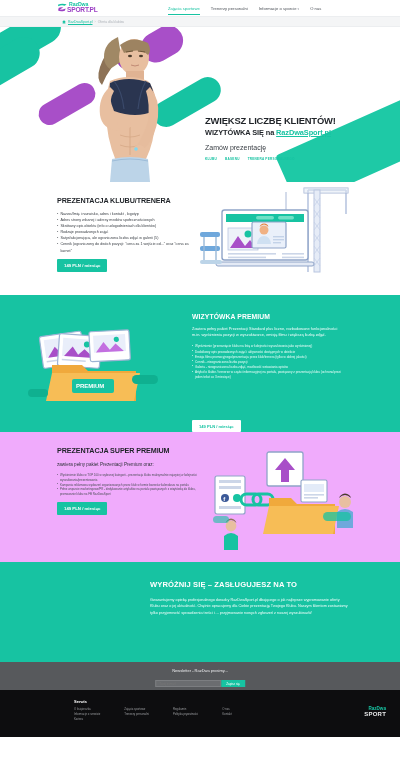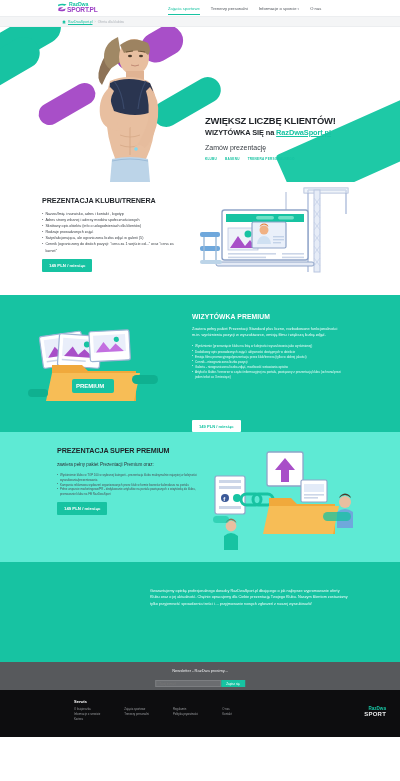--- a/index.html
+++ b/index.html
@@ -47,36 +47,36 @@
   .hero-tags span{font-size:3.1px;font-weight:bold;color:#17c3a2;letter-spacing:.25px;}
 
   
   .sec{position:relative;}
   .sec-std{height:113px;background:#fff;padding-top:8px;}
   .sec-title{font-size:7.2px;font-weight:bold;color:#1f2328;letter-spacing:-.1px;}
   .bullets{margin-top:6px;}
   .bullets li{list-style:none;font-size:3.7px;color:#3c4147;line-height:6.1px;position:relative;padding-left:3.4px;}
   .bullets li:before{content:"•";position:absolute;left:0;top:-.2px;color:#3c4147;}
   .btn-price{display:inline-block;margin-top:5px;background:#17c3a2;color:#fff;font-size:4.3px;font-weight:bold;padding:4px 7px;border:none;border-radius:1px;cursor:pointer;}
-  .col-left{position:absolute;left:42px;top:14px;width:140px;}
+  .col-left{position:absolute;left:57px;top:14px;width:140px;}
   .col-ill{position:absolute;}
 
   
   .sec-prem{height:137px;background:#17c3a2;color:#fff;}
   .prem-right{position:absolute;left:192px;top:18px;width:152px;}
   .prem-title{font-size:6.8px;font-weight:bold;letter-spacing:.1px;}
   .prem-desc{font-size:3.9px;line-height:6.2px;margin-top:6px;color:#f2fffc;}
   .prem-bul{margin-top:6px;}
   .prem-bul li{list-style:none;font-size:3.1px;line-height:5.1px;color:#eafff9;position:relative;padding-left:3px;}
   .prem-bul li:before{content:"•";position:absolute;left:0;top:-.3px;}
   .btn-white{display:inline-block;background:#fff;color:#17c3a2;font-size:4.1px;font-weight:bold;padding:3.6px 7px;border:none;border-radius:1px;margin-top:6px;cursor:pointer;}
   .prem-ill{position:absolute;left:28px;top:34px;width:136px;height:78px;}
 
   
-  .sec-sup{height:130px;background:#5eead4;}
+  .sec-sup{height:130px;background:#f0abfc;}
   .sup-left{position:absolute;left:57px;top:14px;width:150px;}
   .sup-sub{font-size:4.6px;color:#2f343a;margin-top:7px;}
   .sup-bul{margin-top:6px;}
   .sup-bul li{list-style:none;font-size:2.9px;line-height:4.8px;color:#4a4f56;position:relative;padding-left:3px;}
   .sup-bul li:before{content:"•";position:absolute;left:0;top:-.3px;}
   .sup-ill{position:absolute;left:213px;top:18px;width:150px;height:100px;}
 
   
   .sec-cta{height:100px;background:#17c3a2;color:#fff;}
   .cta-wrap{position:absolute;left:150px;top:18px;width:200px;}
@@ -342,20 +342,21 @@
       <path d="M12.6 73 Q18 67 23.4 73 Q22.5 69 18 68.4 Q13.8 69 12.6 73 Z" fill="#8d7256"></path>
       <path d="M11 86 Q18 80 25 86 L25 100 H11 Z" fill="#17c3a2"></path>
 
       <rect x="110" y="62" width="28" height="9" rx="4.5" fill="#17c3a2" opacity=".75"></rect>
       <rect x="0" y="66" width="16" height="7" rx="3.5" fill="#17c3a2" opacity=".6"></rect>
     </svg>
   </div>
 
   <div class="sec sec-cta">
     <div class="cta-wrap">
+      <div class="cta-title">WYRÓŻNIJ SIĘ – ZASŁUGUJESZ NA TO</div>
       <div class="cta-text">Gwarantujemy opiekę profesjonalnego doradcy RazDwaSport.pl dbającego o jak najlepsze wypromowanie oferty Klubu oraz o jej aktualność. Chętnie opracujemy dla Ciebie prezentację Twojego Klubu. Naszym klientom zostawiamy tylko przyjemność sprawdzenia treści i ... przyjmowanie nowych zgłoszeń z naszej wyszukiwarki!</div>
     </div>
   </div>
 
   <div class="newsbar">
     <div class="news-title">Newsletter - RazDwa prosimy...</div>
     <div class="news-arrow"></div>
     <div class="news-form">
       <input class="news-input" type="text" placeholder="Twój e-mail" style="">
       <button class="news-btn">Zapisz się</button>

